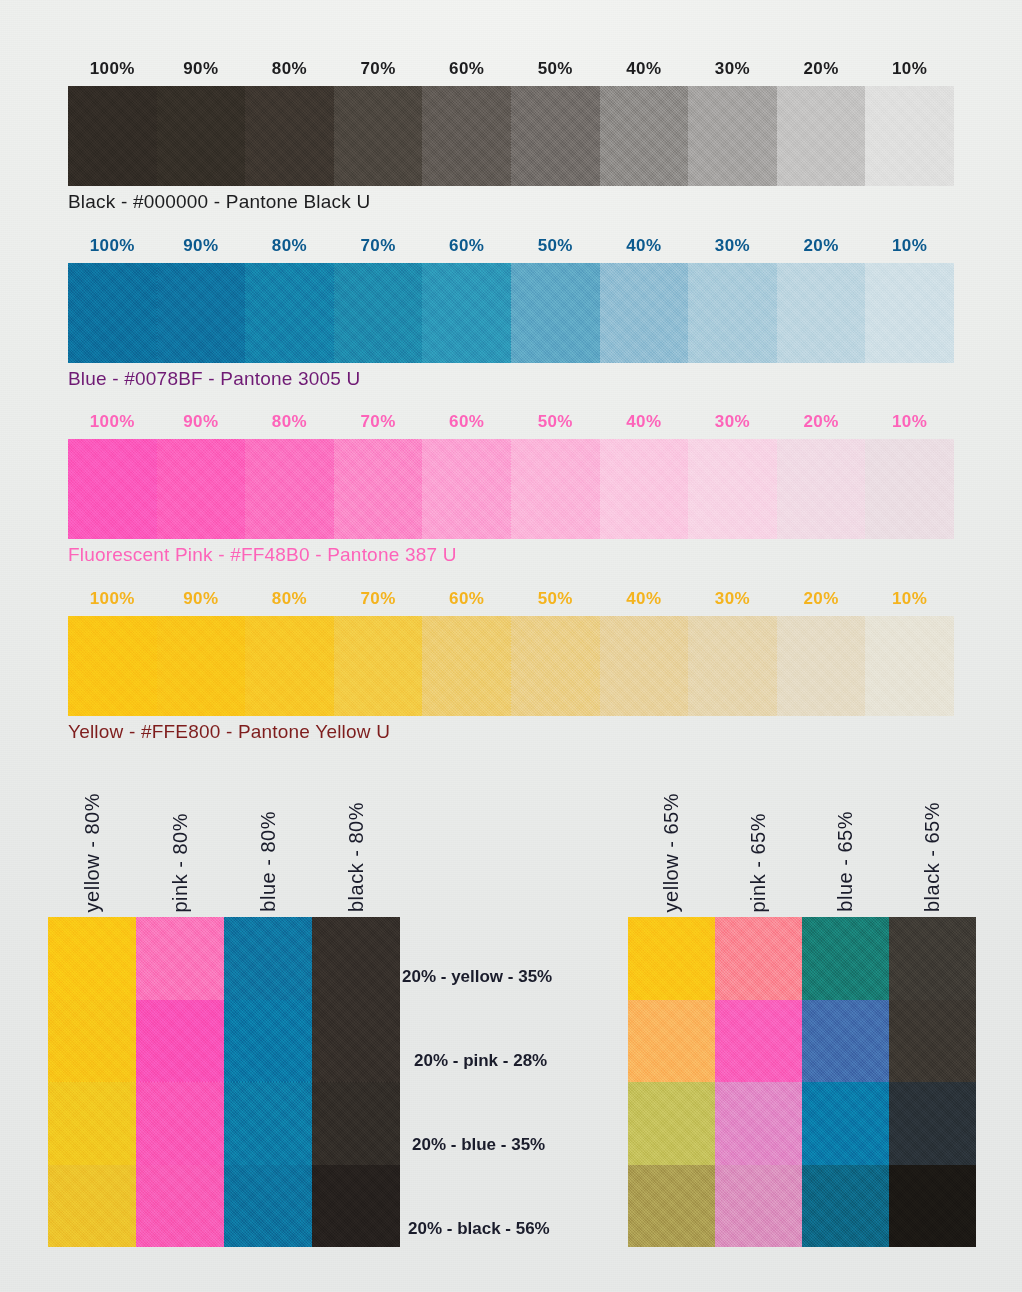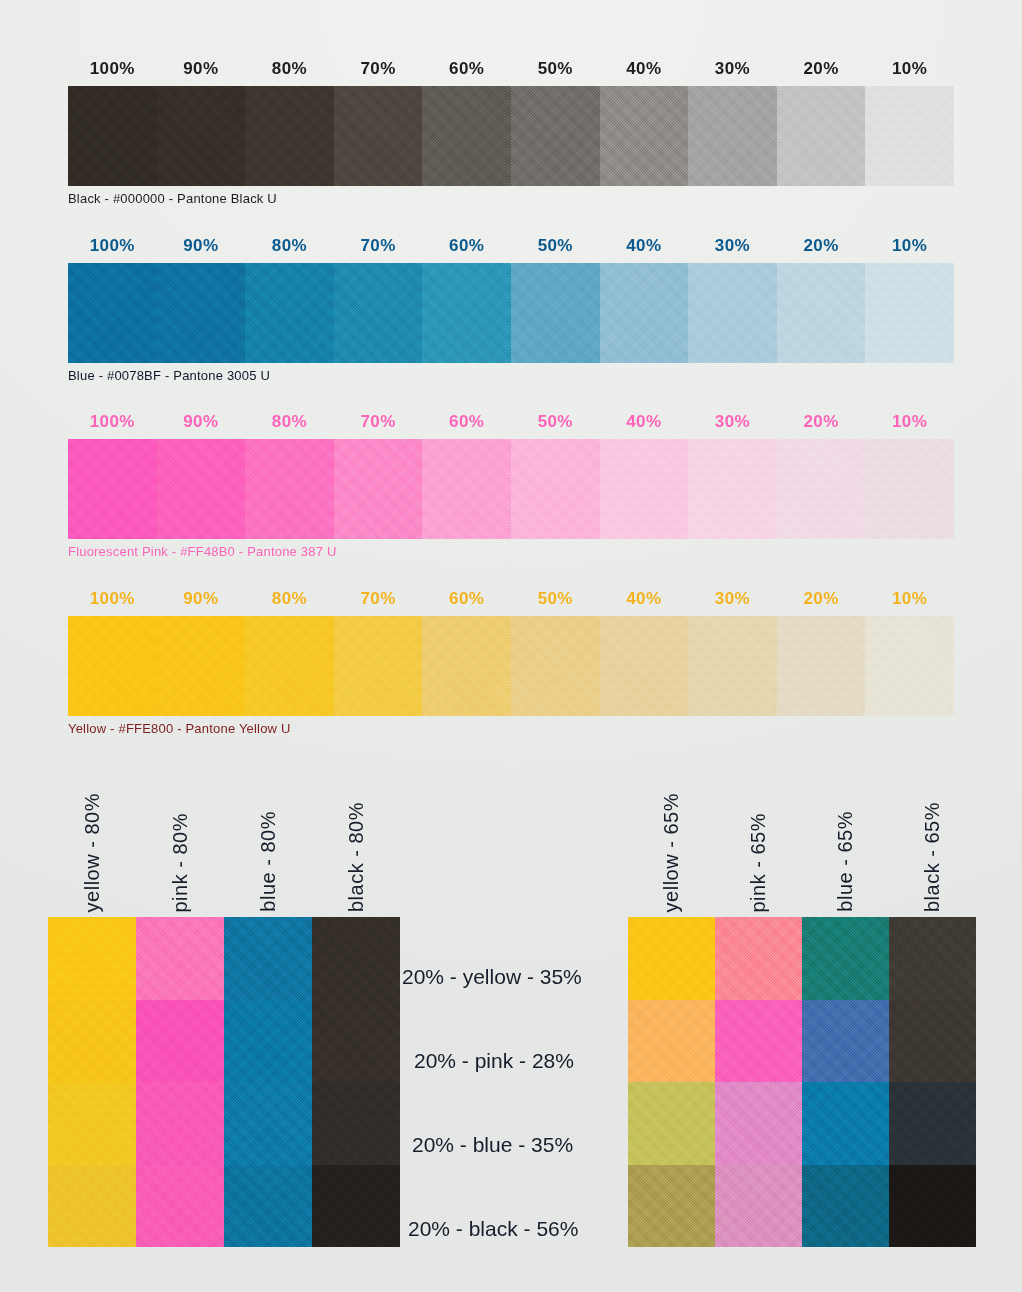--- a/index.html
+++ b/index.html
@@ -48,21 +48,21 @@
   .ramp-swatches .sw::after{
     content:"";position:absolute;inset:0;
     background-image:
       repeating-linear-gradient(45deg, rgba(255,255,255,.10) 0 1px, rgba(0,0,0,.05) 1px 2px),
       repeating-linear-gradient(-45deg, rgba(255,255,255,.07) 0 1px, rgba(0,0,0,.03) 1px 2px);
     mix-blend-mode:overlay;
     pointer-events:none;
   }
   .ramp-caption{
     margin-top:5px;
-    font-size:13px;
+    font-size:19px;
     letter-spacing:.2px;
     white-space:nowrap;
   }
 
   
   .vlabels{position:absolute;display:flex;}
   .vlabels .vl{
     width:88px;
     height:150px;
     display:flex;align-items:flex-end;justify-content:center;
@@ -91,22 +91,23 @@
     mix-blend-mode:overlay;pointer-events:none;
   }
 
   .center-labels{
     position:absolute;
     left:396px;top:935px;width:228px;
   }
   .center-labels .cl{
     height:84px;
     display:flex;align-items:center;
-    font-size:21px;color:#1a1c2b;
+    font-size:17px;color:#1a1c2b;
     white-space:nowrap;
+    font-weight:bold;
   }
   .center-labels .cl.i0{justify-content:flex-start;padding-left:6px;}
   .center-labels .cl.i1{justify-content:flex-start;padding-left:18px;}
   .center-labels .cl.i2{justify-content:flex-start;padding-left:16px;}
   .center-labels .cl.i3{justify-content:flex-start;padding-left:12px;}
 </style>
 </head>
 <body>
 
 <div class="paper"></div>
@@ -157,21 +158,21 @@
         <div class="sw" style="background: rgb(15, 111, 158);"></div>
         <div class="sw" style="background: rgb(20, 125, 168);"></div>
         <div class="sw" style="background: rgb(30, 134, 171);"></div>
         <div class="sw" style="background: rgb(43, 147, 182);"></div>
         <div class="sw" style="background: rgb(91, 165, 196);"></div>
         <div class="sw" style="background: rgb(141, 188, 211);"></div>
         <div class="sw" style="background: rgb(168, 203, 219);"></div>
         <div class="sw" style="background: rgb(188, 214, 225);"></div>
         <div class="sw" style="background: rgb(207, 224, 231);"></div>
       </div>
-      <div class="ramp-caption" style="color: #0f172a;">Blue - #0078BF - Pantone 3005 U</div>
+      <div class="ramp-caption" style="color: #701a75;">Blue - #0078BF - Pantone 3005 U</div>
     </div>
     <div class="ramp" style="top: 405px;">
       <div class="ramp-labels">
         <div class="pct" style="color: rgb(255, 100, 187);">100%</div>
         <div class="pct" style="color: rgb(255, 100, 187);">90%</div>
         <div class="pct" style="color: rgb(255, 100, 187);">80%</div>
         <div class="pct" style="color: rgb(255, 100, 187);">70%</div>
         <div class="pct" style="color: rgb(255, 100, 187);">60%</div>
         <div class="pct" style="color: rgb(255, 100, 187);">50%</div>
         <div class="pct" style="color: rgb(255, 100, 187);">40%</div>

